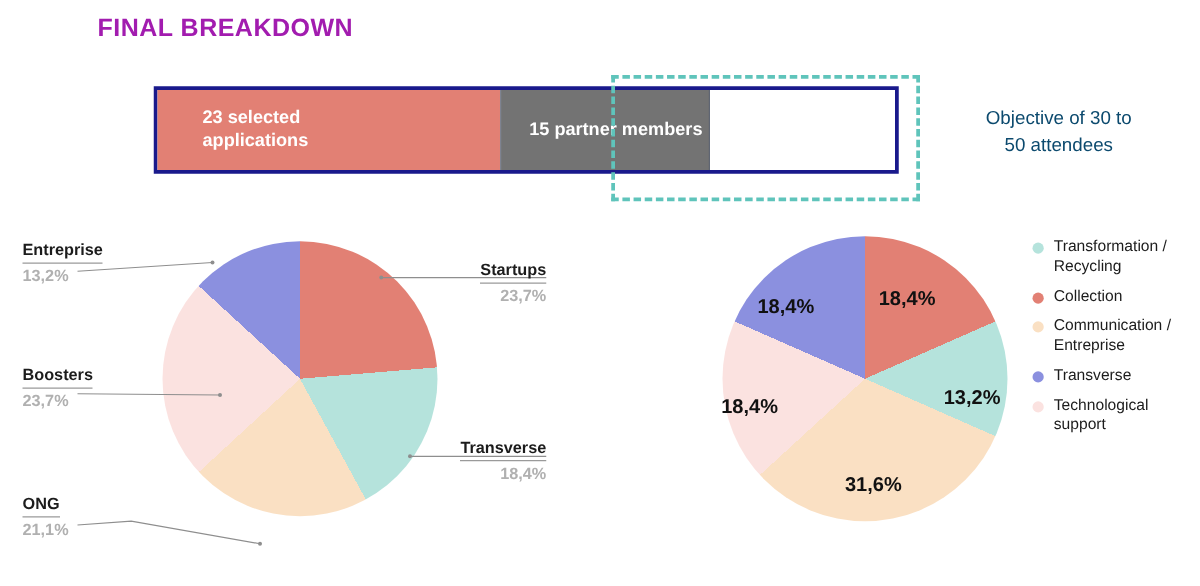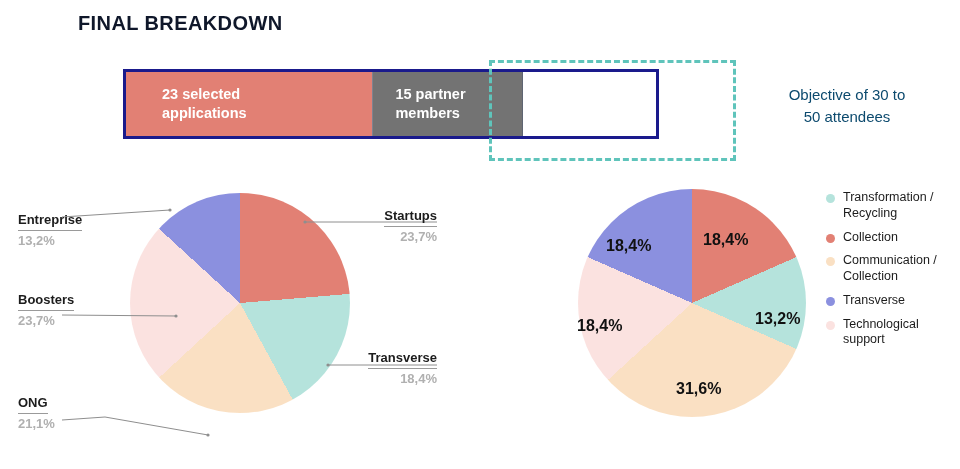--- a/index.html
+++ b/index.html
@@ -23,30 +23,30 @@
   }
 
   
   #page-title {
     position: absolute;
     left: 78px;
     top: 12px;
     font-size: 20px;
     font-weight: bold;
     letter-spacing: 0.4px;
-    color: #0f172a;
+    color: #a21caf;
     white-space: nowrap;
   }
 
   
   #bar-figure {
     position: absolute;
     left: 123px;
     top: 69px;
-    width: 536px;
+    width: 596px;
     height: 70px;
     box-sizing: border-box;
     border: 3px solid #1a1a8c;
     background: #ffffff;
     display: flex;
     align-items: stretch;
   }
   .bar-seg {
     display: flex;
     align-items: center;
@@ -128,21 +128,21 @@
   }
   .callout .cl-value {
     color: #b0b0b0;
     font-weight: bold;
     padding-top: 2px;
     white-space: nowrap;
   }
   .callout.right-align {
     text-align: right;
   }
-  #callout-entreprise { left: 18px; top: 192px; margin-top: 20px; }
+  #callout-entreprise { left: 18px; top: 192px; }
   #callout-boosters   { left: 18px; top: 292px; }
   #callout-ong        { left: 18px; top: 395px; }
   #callout-startups   { left: 300px; top: 208px; width: 137px; }
   #callout-chercheurs { left: 300px; top: 350px; width: 137px; }
 
   #leader-lines {
     position: absolute;
     left: 0; top: 0;
     width: 960px; height: 469px;
     pointer-events: none;
@@ -267,21 +267,21 @@
       <div class="legend-item">
         <span class="legend-swatch" style="background: rgb(181, 227, 220);"></span>
         <span class="legend-label">Transformation / Recycling</span>
       </div>
       <div class="legend-item">
         <span class="legend-swatch" style="background: rgb(226, 128, 116);"></span>
         <span class="legend-label">Collection</span>
       </div>
       <div class="legend-item">
         <span class="legend-swatch" style="background: rgb(250, 224, 195);"></span>
-        <span class="legend-label">Communication / Collection</span>
+        <span class="legend-label">Communication / Entreprise</span>
       </div>
       <div class="legend-item">
         <span class="legend-swatch" style="background: rgb(139, 144, 223);"></span>
         <span class="legend-label">Transverse</span>
       </div>
       <div class="legend-item">
         <span class="legend-swatch" style="background: rgb(251, 226, 224);"></span>
         <span class="legend-label">Technological support</span>
       </div>
     </div>

